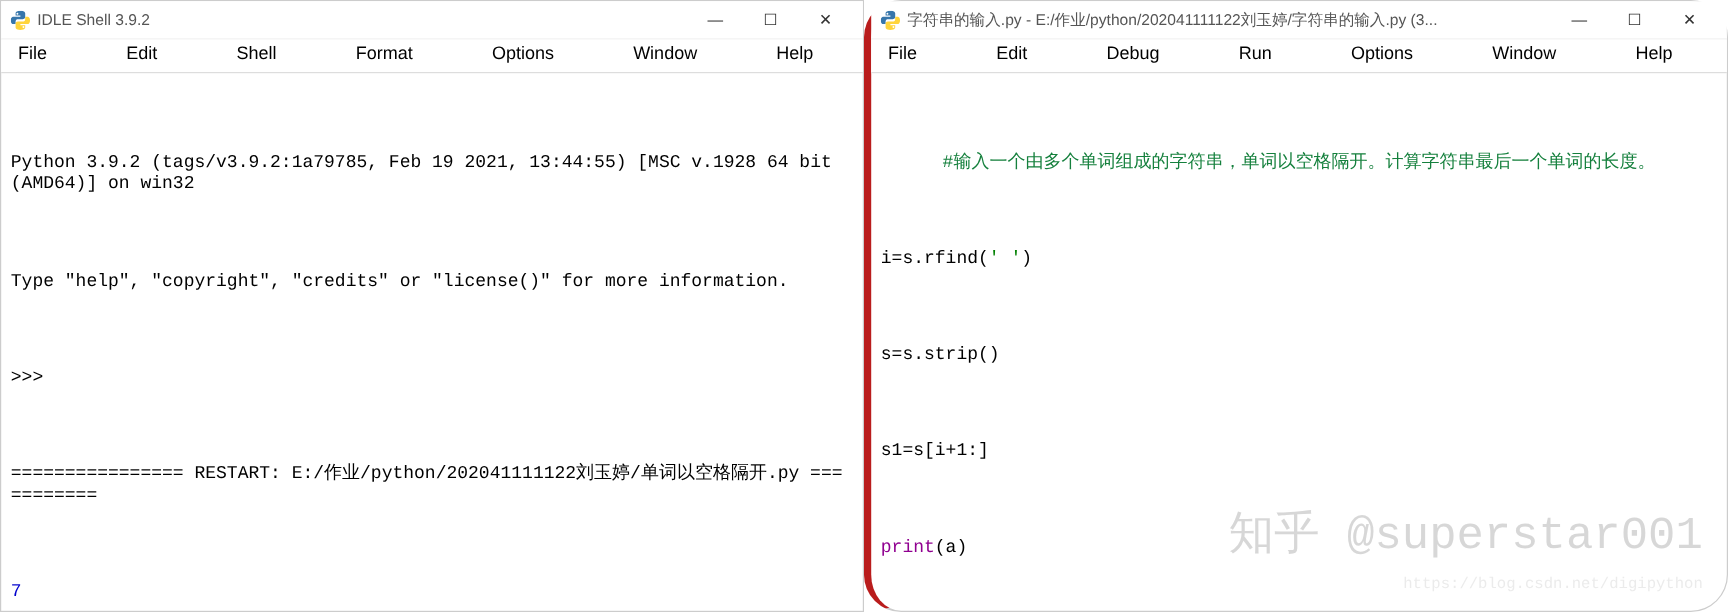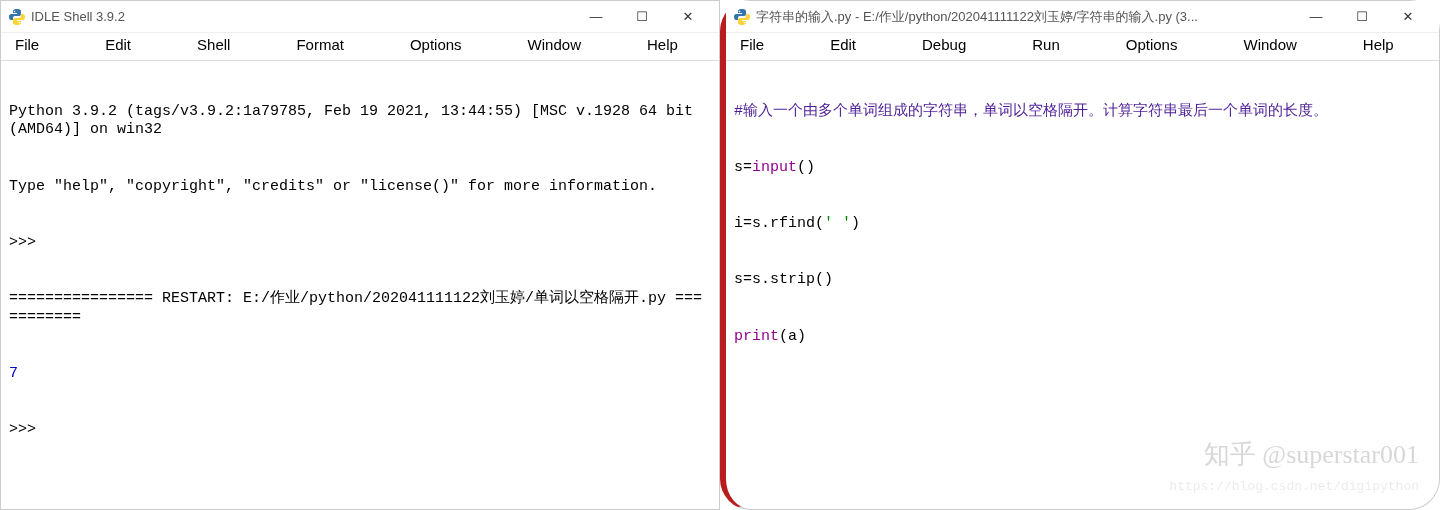--- a/index.html
+++ b/index.html
@@ -60,37 +60,37 @@
       padding: 4px 8px;
       font-family: "Courier New", monospace;
       font-size: 15px;
       line-height: 1.25;
       white-space: pre-wrap;
       word-break: break-all;
       color: #000;
       overflow: hidden;
       position: relative;
     }
-    .editor-area .line { white-space: pre-wrap; }
+    .editor-area .line { white-space: pre-wrap; margin-top: 24px; }
     .tok-builtin { color: #900090; }
     .tok-str { color: #008000; }
-    .tok-comment { color: #4c1d95; }
+    .tok-comment { color: #15803d; text-align: center; }
     .tok-blue { color: #0000cd; }
     .prompt { color: #000; }
     .watermark {
       position: absolute;
       right: 20px;
       bottom: 38px;
-      font-size: 26px;
+      font-size: 38px;
       color: #b8b8b8;
       font-weight: 500;
       opacity: 0.55;
       pointer-events: none;
       white-space: nowrap;
-      font-family: Liberation Serif, serif;
+      font-family: Liberation Mono, monospace;
     }
     .watermark-sub {
       position: absolute;
       right: 20px;
       bottom: 14px;
       font-size: 13px;
       color: #d8d8d8;
       opacity: 0.5;
       pointer-events: none;
     }
@@ -156,22 +156,22 @@
     <span class="menu-item">File</span>
     <span class="menu-item">Edit</span>
     <span class="menu-item">Debug</span>
     <span class="menu-item">Run</span>
     <span class="menu-item">Options</span>
     <span class="menu-item">Window</span>
     <span class="menu-item">Help</span>
   </div>
   <div class="editor-area">
     <div class="line tok-comment">#输入一个由多个单词组成的字符串，单词以空格隔开。计算字符串最后一个单词的长度。</div>
-    <div class="line">s=<span class="tok-builtin">input</span>()</div>
     <div class="line"><span>i=s.rfind(</span><span class="tok-str">' '</span><span>)</span></div>
     <div class="line">s=s.strip()</div>
+    <div class="line"><span>s1=s[i+</span><span>1</span><span>:]</span></div>
     <div class="line"><span class="tok-builtin">print</span><span>(a)</span></div>
     
 
     <div class="watermark">知乎 @superstar001</div>
     <div class="watermark-sub">https://blog.csdn.net/digipython</div>
   </div>
 </div>
 
 </body></html>

